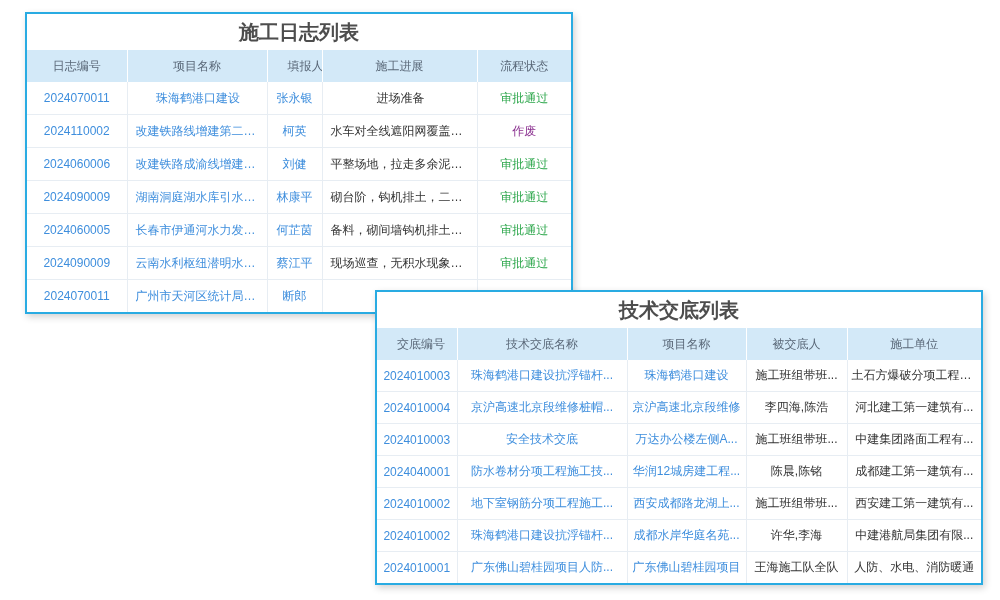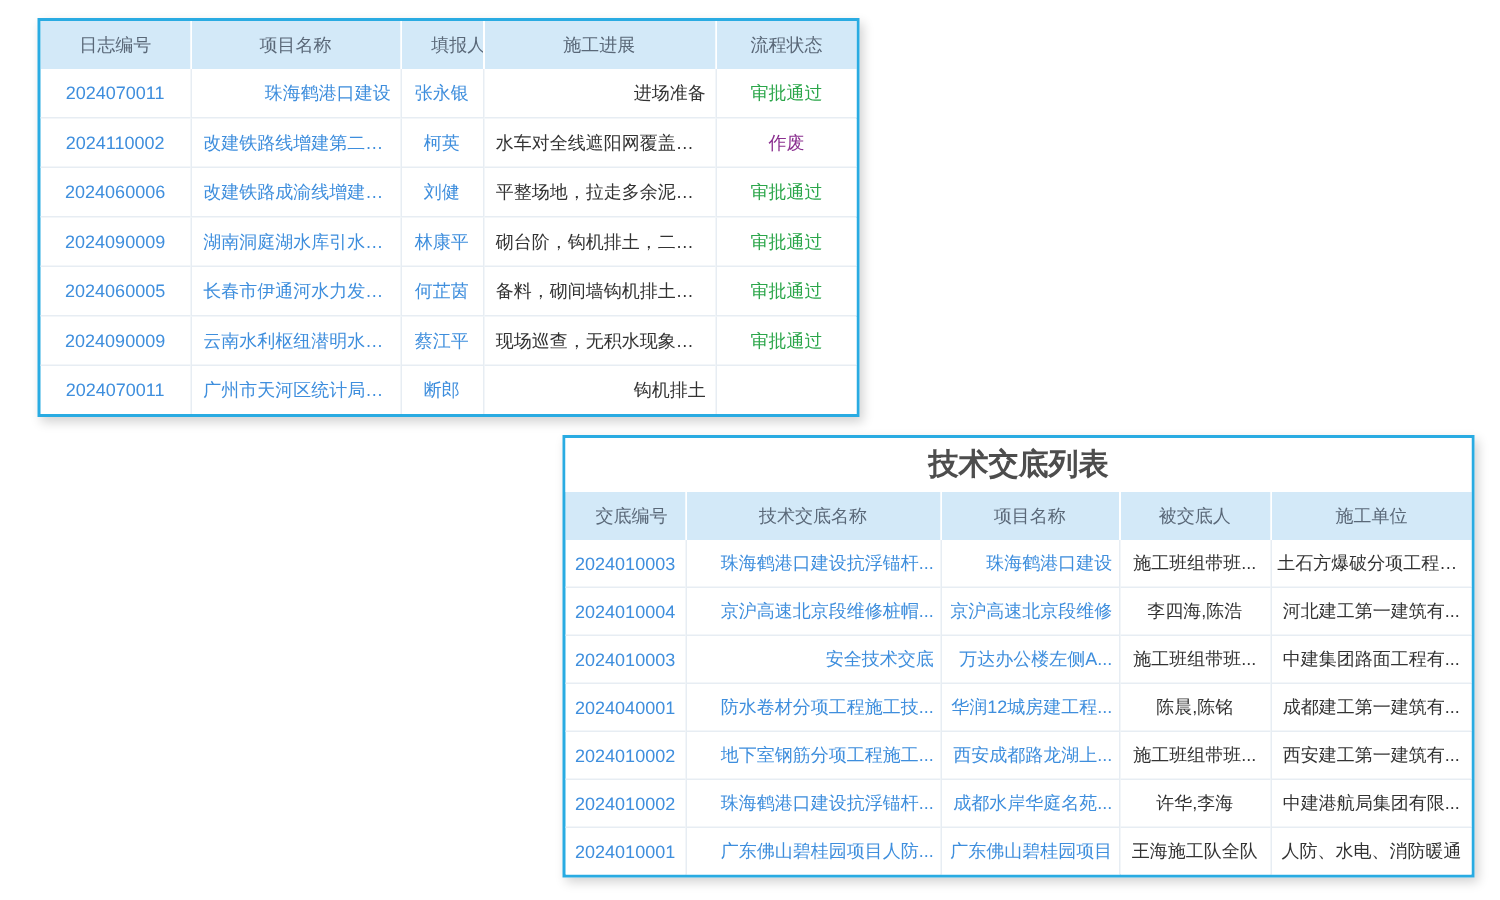--- a/index.html
+++ b/index.html
@@ -37,30 +37,31 @@
     color:var(--body-text,#333);
     border-right:1px solid var(--grid-line,#e7edf3);
     border-top:1px solid var(--grid-line,#e7edf3);
     white-space:nowrap;overflow:hidden;text-overflow:ellipsis;
     background:#fff;
   }
   .panel-disc td{height:31px;padding:0 4px;}
   td:last-child{border-right:none;}
   tbody tr:first-child td{border-top:none;}
   .c{text-align:center;}
-  .l{text-align:right;padding-left:8px;}
+  .l{text-align:center;padding-left:8px;}
   .blue{color:var(--link-blue,#3e8edd);cursor:pointer;}
   .st-approved{color:var(--status-green,#2ba64a);margin-left:44px;}
   .st-voided{color:var(--status-purple,#8a2f8f);margin-left:11px;}
   .st-hidden{color:transparent;}
 </style>
 </head>
 <body>
 
 <div class="panel panel-log">
+  <div class="panel-title">施工日志列表</div>
   <table>
     <colgroup>
       <col style="width:100px">
         <col style="width:140px">
         <col style="width:55px">
         <col style="width:155px">
         <col>
     </colgroup>
     <thead>
       <tr>

